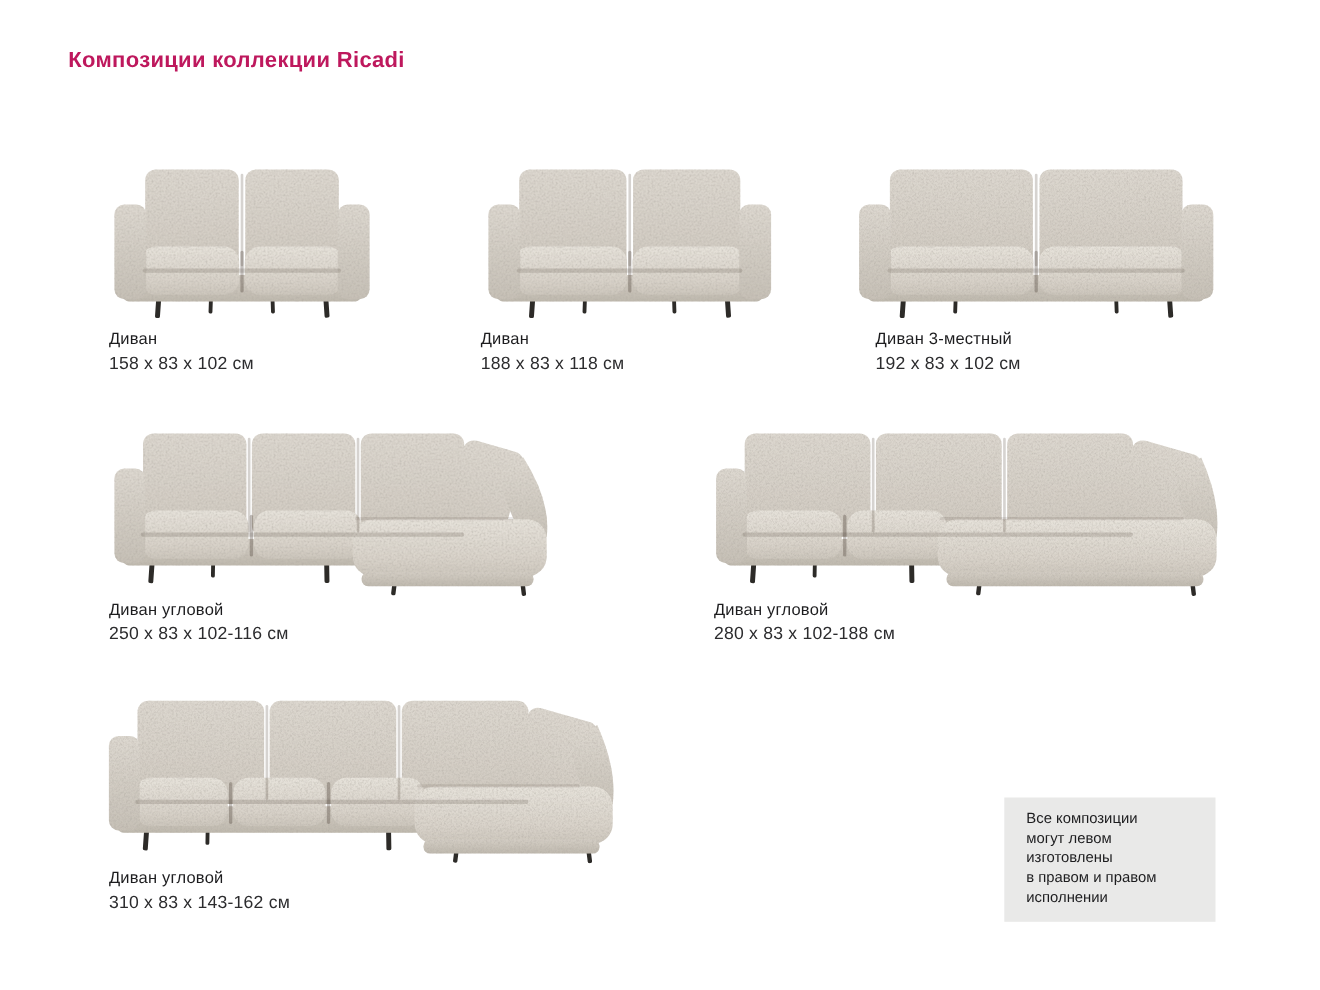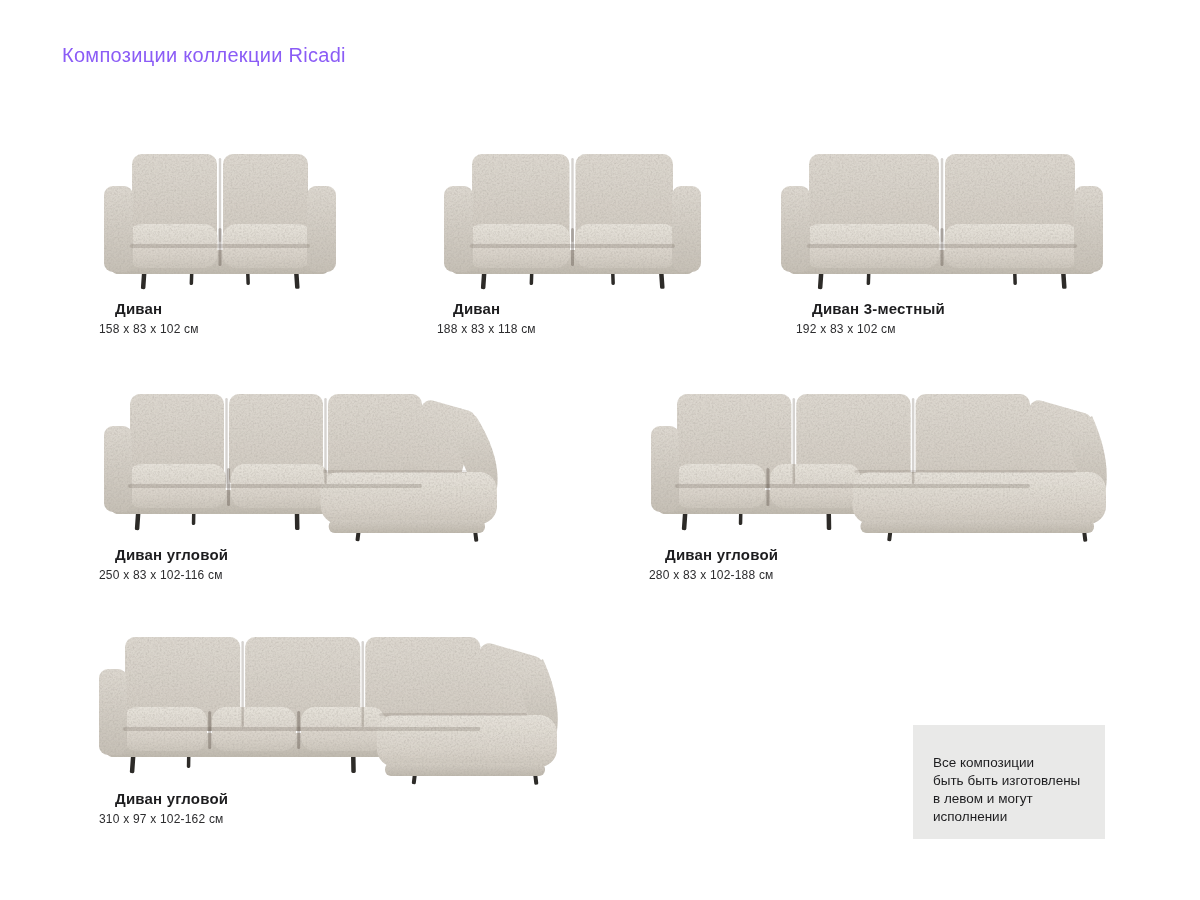--- a/index.html
+++ b/index.html
@@ -3,30 +3,30 @@
 <meta charset="utf-8">
 <style>
   html,body{margin:0;padding:0;}
   body{
     width:1200px;height:900px;position:relative;overflow:hidden;
     background:#ffffff;
     font-family:"Liberation Sans","DejaVu Sans",sans-serif;
   }
   .title{
     position:absolute;left:62px;top:44px;margin:0;
-    font-size:20px;font-weight:400;letter-spacing:.3px;color:#8b5cf6;
+    font-size:20px;font-weight:700;letter-spacing:.3px;color:#be185d;
   }
   .sofa{position:absolute;margin:0;}
   .sofa svg{display:block;}
   .label{position:absolute;}
-  .label .nm{font-size:15px;font-weight:700;color:#1d1d1f;letter-spacing:.2px;margin-bottom:5px;margin-left:16px;}
-  .label .dm{font-size:12px;font-weight:400;color:#2c2c2e;letter-spacing:.2px;}
+  .label .nm{font-size:15px;font-weight:400;color:#1d1d1f;letter-spacing:.2px;margin-bottom:5px;}
+  .label .dm{font-size:16px;font-weight:400;color:#2c2c2e;letter-spacing:.2px;}
   .note{
     position:absolute;left:913px;top:725px;width:192px;min-height:97px;
-    box-sizing:border-box;padding:29px 14px 13px 20px;
+    box-sizing:border-box;padding:10px 14px 13px 20px;
     font-size:13.5px;line-height:18px;font-weight:500;color:#1d1d1f;
   }
   .defs-holder{position:absolute;width:0;height:0;overflow:hidden;}
 </style>
 </head>
 <body style="background: rgb(255, 255, 255);">
 
 <div class="defs-holder">
 <svg width="0" height="0" xmlns="http://www.w3.org/2000/svg">
   <defs>
@@ -232,21 +232,21 @@
       <rect x="266.56666666666666" y="8" width="2.4" height="86" rx="1.2" fill="rgba(90,80,68,0.25)"></rect>
       <rect x="28" y="94" width="357.4" height="4" rx="2" fill="rgba(70,60,50,0.18)"></rect>
       <rect x="113.2" y="78" width="3" height="38" rx="1.5" fill="rgba(70,60,50,0.32)"></rect>
       <rect x="202.2" y="78" width="3" height="38" rx="1.5" fill="rgba(70,60,50,0.32)"></rect>
       <rect x="284" y="80" width="148" height="3" rx="1.5" fill="rgba(70,60,50,0.12)"></rect>
     </svg>
   </figure>
 
 <div class="label" style="left:99px;top:790px">
   <div class="nm">Диван угловой</div>
-  <div class="dm">310 x 97 x 102-162 см</div>
+  <div class="dm">310 x 83 x 143-162 см</div>
 </div>
 
 <aside class="note" style="background: rgb(233, 233, 232);">
   <div>Все композиции</div>
-  <div>быть быть изготовлены</div>
-  <div>в левом и могут</div>
+  <div>могут левом изготовлены</div>
+  <div>в правом и правом</div>
   <div>исполнении</div>
 </aside>
 
 </body></html>

